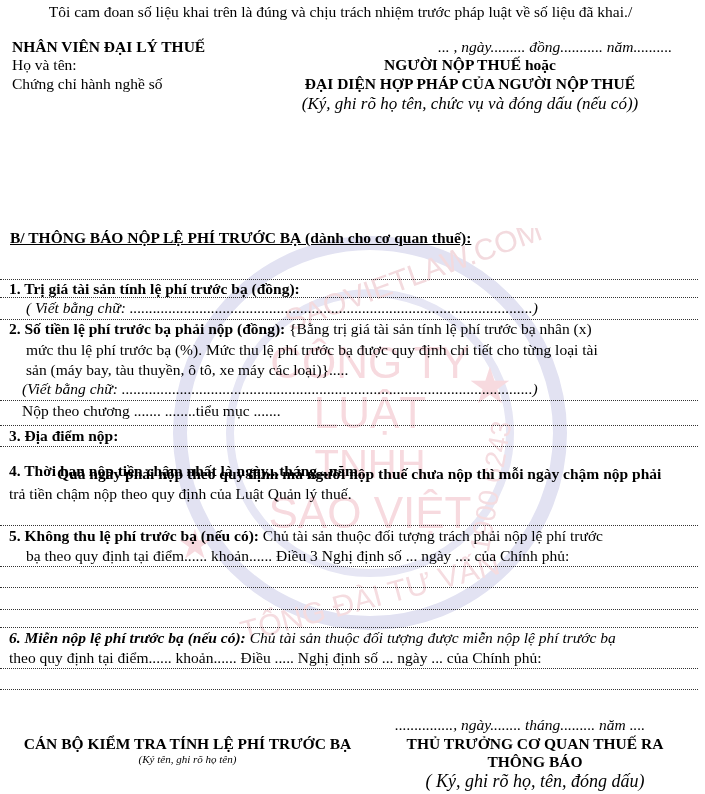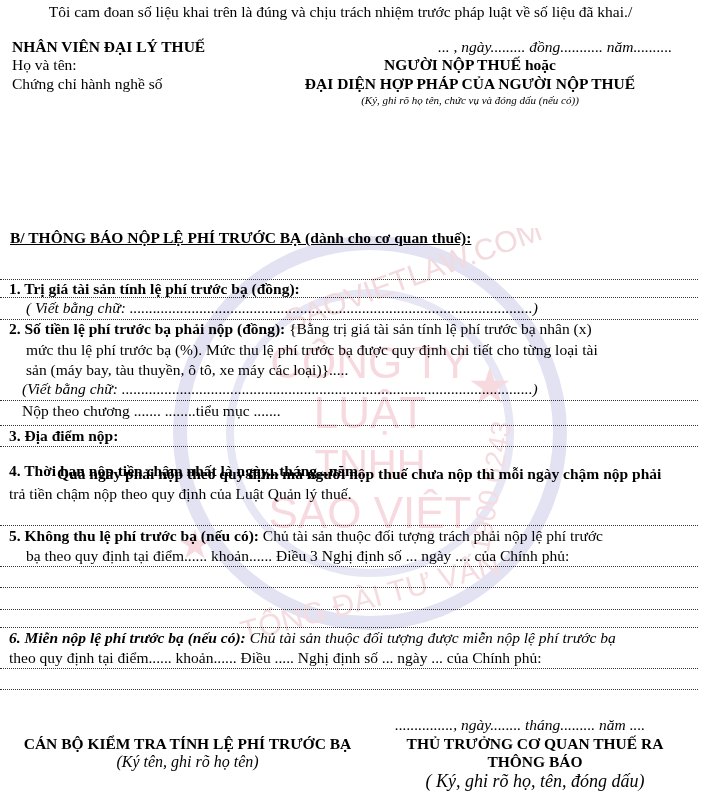--- a/index.html
+++ b/index.html
@@ -31,21 +31,21 @@
 
 <div class="abs c" style="left:0; width:681px; top:3px;">Tôi cam đoan số liệu khai trên là đúng và chịu trách nhiệm trước pháp luật về số liệu đã khai./</div>
 
 <div class="abs b" style="left:12px; top:38px;">NHÂN VIÊN ĐẠI LÝ THUẾ</div>
 <div class="abs" style="left:12px; top:56px;">Họ và tên:</div>
 <div class="abs" style="left:12px; top:75px;">Chứng chỉ hành nghề số</div>
 
 <div class="abs i" style="left:438px; top:38px;">... , ngày......... đồng........... năm..........</div>
 <div class="abs b c" style="left:270px; width:400px; top:56px;">NGƯỜI NỘP THUẾ hoặc</div>
 <div class="abs b c" style="left:270px; width:400px; top:75px;">ĐẠI DIỆN HỢP PHÁP CỦA NGƯỜI NỘP THUẾ</div>
-<div class="abs i c" style="left:270px; width:400px; top:94px; font-size:11px;">(Ký, ghi rõ họ tên, chức vụ  và đóng dấu (nếu có))</div>
+<div class="abs i c" style="left:270px; width:400px; top:94px; font-size:17px;">(Ký, ghi rõ họ tên, chức vụ  và đóng dấu (nếu có))</div>
 
 <div class="abs b" style="left:10px; top:229px; text-decoration:underline;">B/ THÔNG BÁO NỘP LỆ PHÍ TRƯỚC BẠ (dành cho cơ quan thuế):</div>
 
 <div class="dotline" style="top:279px;"></div>
 <div class="dotline" style="top:297px;"></div>
 <div class="dotline" style="top:319px;"></div>
 <div class="dotline" style="top:400px;"></div>
 <div class="dotline" style="top:425px;"></div>
 <div class="dotline" style="top:446px;"></div>
 <div class="dotline" style="top:525px;"></div>
@@ -72,16 +72,16 @@
 <div class="abs" style="left:9px; top:485px;">trả tiền chậm nộp theo quy định của Luật Quản lý thuế.</div>
 
 <div class="abs" style="left:9px; top:527px;"><span class="b">5. Không thu lệ phí trước bạ (nếu có):</span><span> Chủ tài sản thuộc đối tượng trách phải nộp lệ phí trước</span></div>
 <div class="abs" style="left:26px; top:547px;">bạ theo quy định tại điểm...... khoản...... Điều 3 Nghị định số ... ngày .... của Chính phủ:</div>
 
 <div class="abs" style="left:9px; top:629px;font-style:italic;"><span class="b">6. Miễn nộp lệ phí trước bạ (nếu có):</span><span> Chủ tài sản thuộc đối tượng được miễn nộp lệ phí trước bạ</span></div>
 <div class="abs" style="left:9px; top:649px;">theo quy định tại điểm...... khoản...... Điều ..... Nghị định số ... ngày ... của Chính phủ:</div>
 
 <div class="abs i" style="left:395px; top:716px;">..............., ngày........ tháng......... năm ....</div>
 <div class="abs b c" style="left:0; width:375px; top:735px;">CÁN BỘ KIỂM TRA TÍNH LỆ PHÍ TRƯỚC BẠ</div>
-<div class="abs i c" style="left:0; width:375px; top:753px; font-size:16px;">(Ký tên, ghi rõ họ tên)</div>
+<div class="abs i c" style="left:0; width:375px; top:753px; font-size:11px;">(Ký tên, ghi rõ họ tên)</div>
 <div class="abs b c" style="left:385px; width:300px; top:735px;">THỦ TRƯỞNG CƠ QUAN THUẾ RA</div>
 <div class="abs b c" style="left:385px; width:300px; top:753px;">THÔNG BÁO</div>
 <div class="abs i c" style="left:385px; width:300px; top:771px; font-size:18px;">( Ký, ghi rõ họ, tên, đóng dấu)</div>
 
 </body></html>

